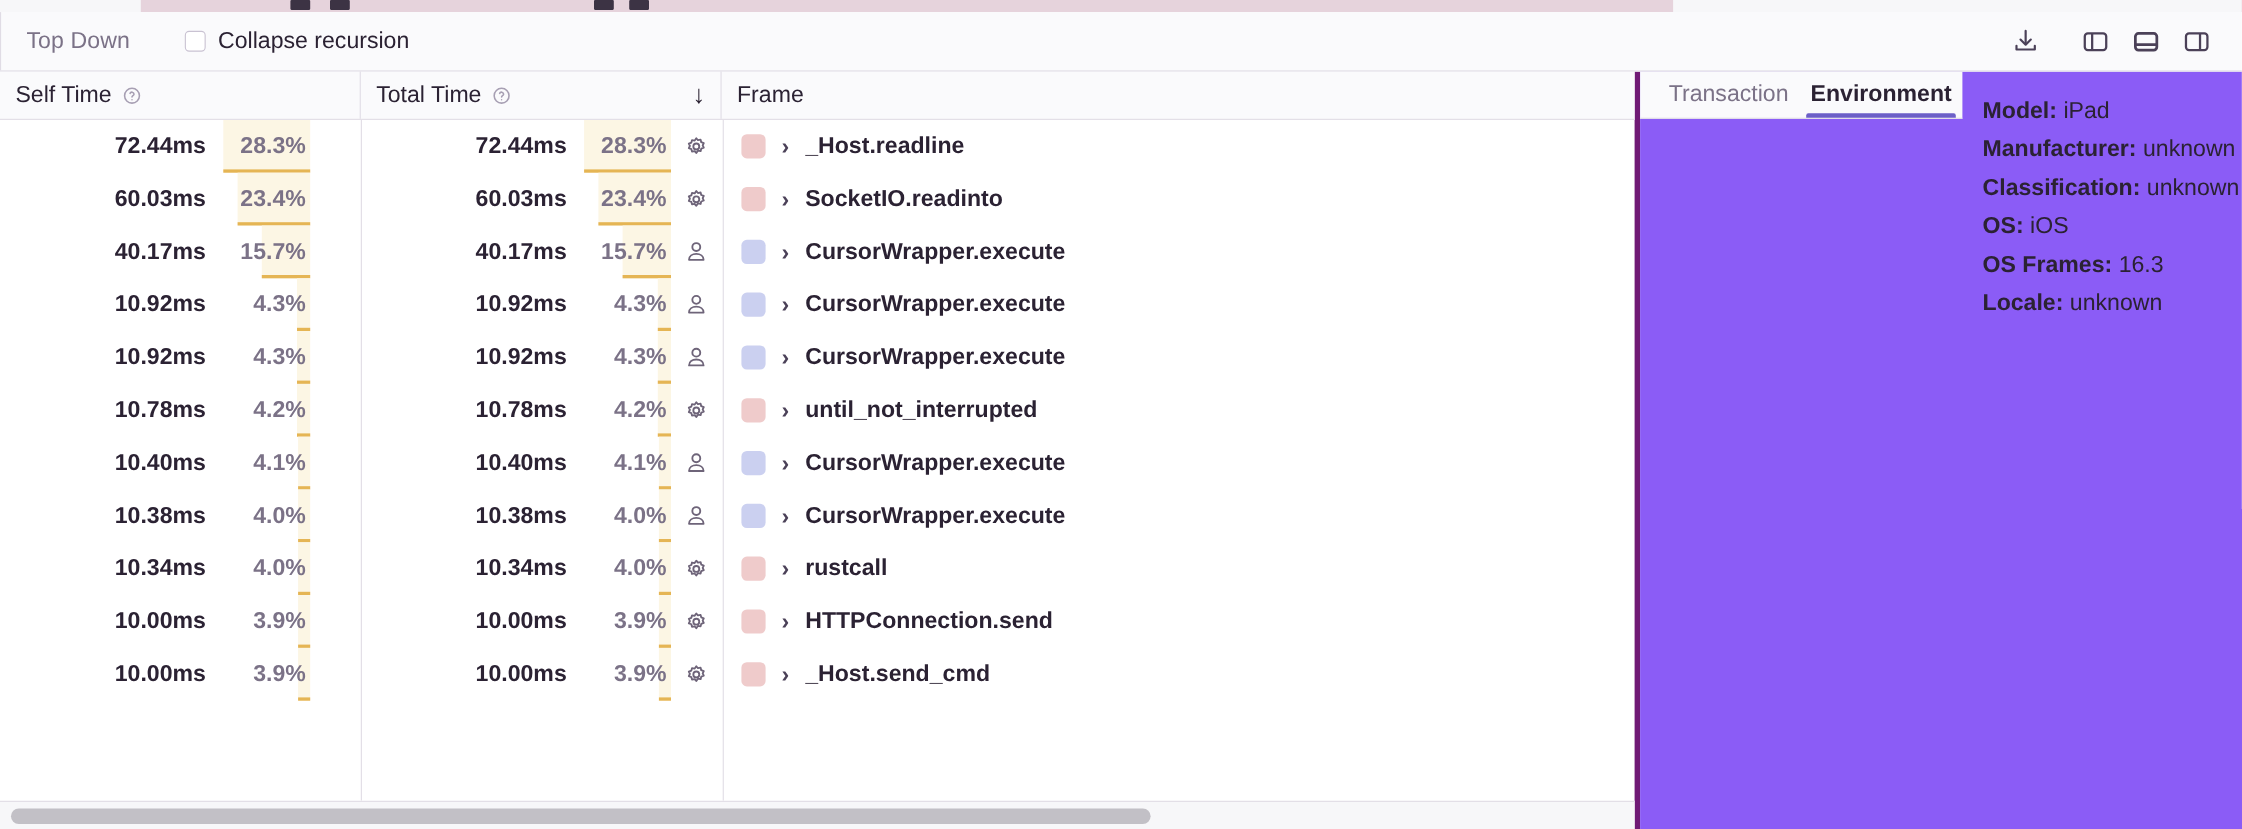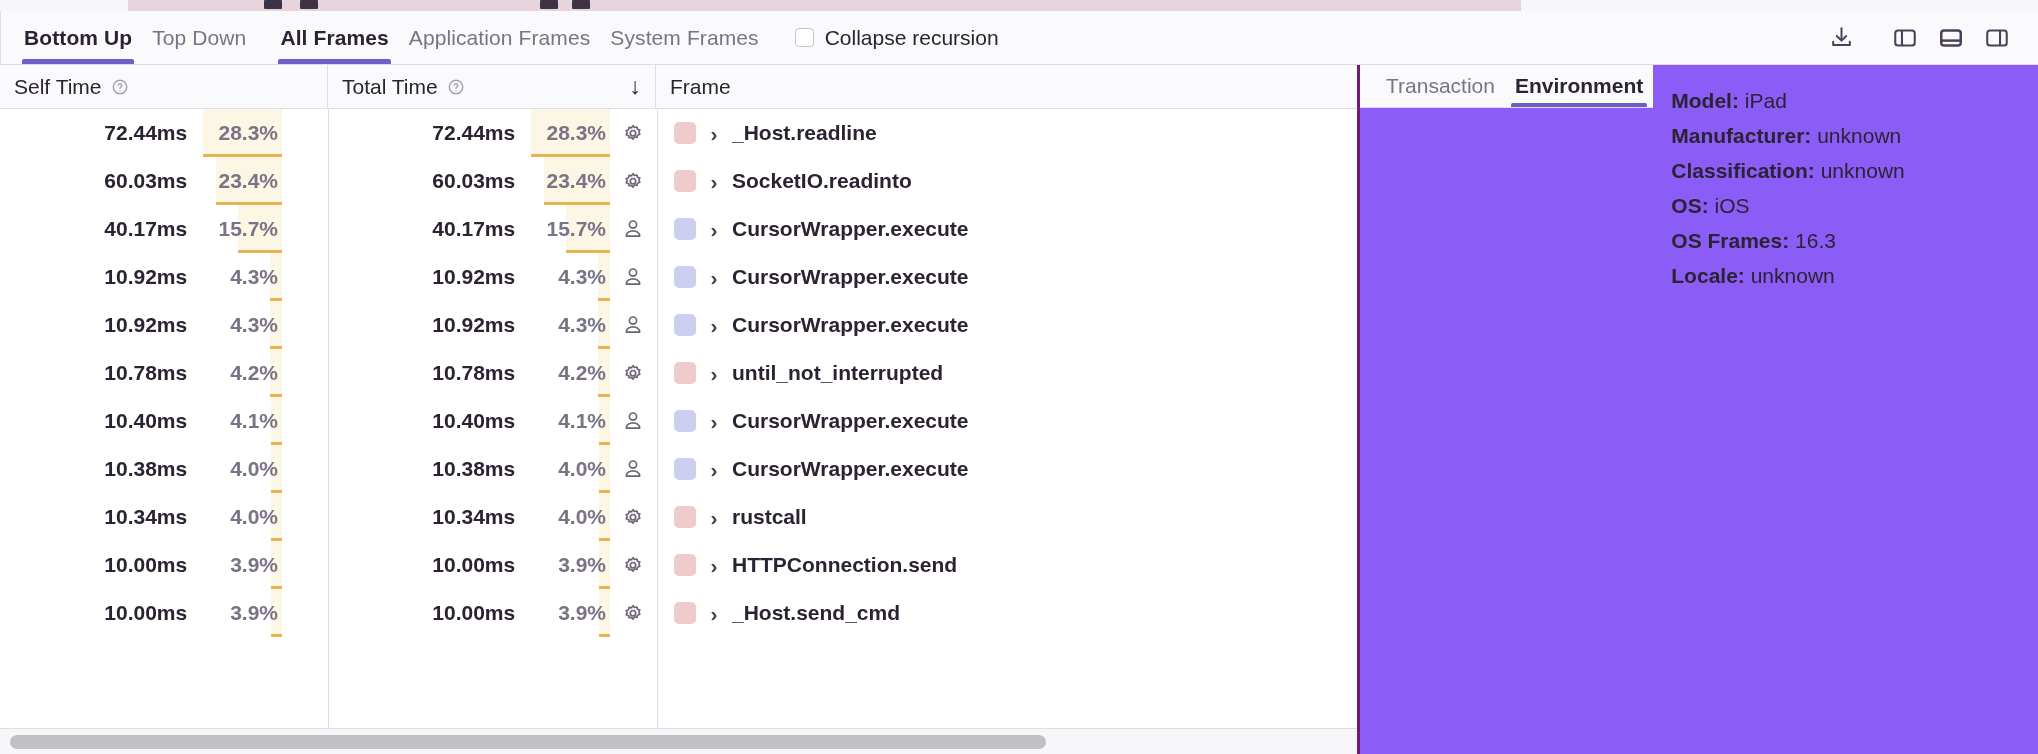--- a/index.html
+++ b/index.html
@@ -140,27 +140,27 @@
 
   
   .body-row {
     flex: 1 1 auto;
     display: flex;
     min-height: 0;
   }
 
   
   .table-region {
-    width: 1360px;
+    width: 1491px;
     flex: 0 0 auto;
     display: flex;
     flex-direction: column;
     min-width: 0;
     background: #ffffff;
-    border-right: 3px solid #701a75;
+    border-right: 5px solid #701a75;
     box-sizing: border-box;
   }
 
   .thead {
     display: flex;
     height: 43px;
     background: #FAFAFC;
     border-bottom: 1px solid #E0DCE5;
     flex: 0 0 auto;
   }
@@ -388,41 +388,27 @@
     <div class="gap" style="left:0px;width:128px;"></div>
     <div class="blk" style="left:264px;width:18px;"></div>
     <div class="blk" style="left:300px;width:18px;"></div>
     <div class="blk" style="left:540px;width:18px;"></div>
     <div class="blk" style="left:572px;width:18px;"></div>
     <div class="gap" style="left:1521px;width:517px;"></div>
   </div>
 
   <div class="toolbar">
     <div class="tab-group">
-      <div class="tab active">
-        <span>Bottom Up</span>
-      </div>
       <div class="tab">
         <span>Top Down</span>
       </div>
     </div>
 
     <div class="tab-sep"></div>
 
-    <div class="tab-group">
-      <div class="tab active">
-        <span>All Frames</span>
-      </div>
-      <div class="tab">
-        <span>Application Frames</span>
-      </div>
-      <div class="tab">
-        <span>System Frames</span>
-      </div>
-    </div>
 
     <div class="collapse-wrap">
       <div class="checkbox"></div>
       <div class="collapse-label">Collapse recursion</div>
     </div>
 
     <div class="toolbar-spacer"></div>
 
     <div class="toolbar-icons">
       <div class="ticon">

